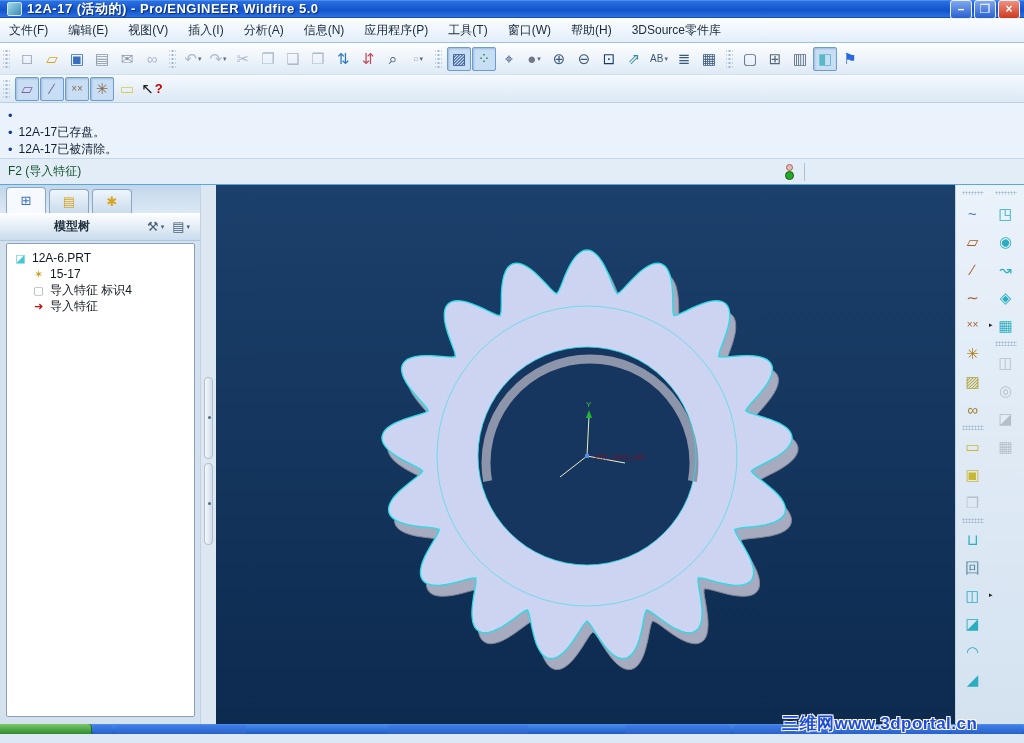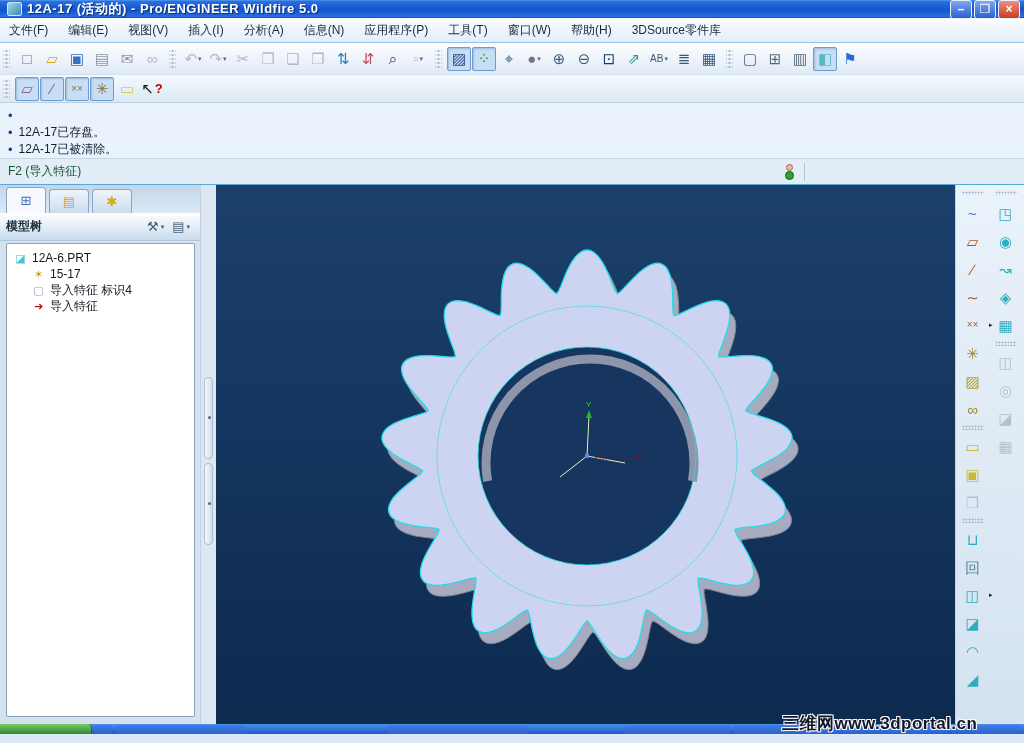--- a/index.html
+++ b/index.html
@@ -70,21 +70,21 @@
   
   .navigator { width:200px; display:flex; flex-direction:column; background:#d4e2f0; }
   .nav-tabs { height:28px; display:flex; align-items:flex-end; padding-left:6px; gap:3px;
     background:linear-gradient(180deg,#c2d6ea,#dce9f5); }
   .nav-tab { width:40px; height:24px; border:1px solid #8aa6c4; border-bottom:none;
     border-radius:4px 4px 0 0; background:linear-gradient(180deg,#eef5fc,#cbdced);
     display:flex; align-items:center; justify-content:center; font-size:13px; }
   .nav-tab.active { background:#f6fafe; height:26px; }
   .nav-header { height:28px; display:flex; align-items:center; padding:0 6px;
     background:linear-gradient(180deg,#ffffff,#c9dcEE); border-bottom:1px solid #b0c6dc; }
-  .nav-header .ttl { font-weight:bold; color:#20303f; flex:1; }
+  .nav-header .ttl { font-weight:bold; color:#20303f; flex:1;margin-left:48px; }
   .hdr-btn { display:flex; align-items:center; padding:2px 4px; color:#4a6078; font-size:13px; }
   .hdr-btn .dd { font-size:7px; margin-left:2px; }
   .tree-box { flex:1; margin:2px 5px 7px 6px; background:#fff; border:1px solid #8aa0b8;
     border-radius:2px; padding:6px 2px 2px 4px; overflow:hidden; }
   .tree-row { height:16px; display:flex; align-items:center; white-space:nowrap; color:#101820; }
   .tree-row .t-icon { width:15px; text-align:center; margin-right:4px; font-size:11px; }
 
   
   .sash { width:16px; background:#dde7f1; border-left:1px solid #c2d2e2; position:relative; }
   .sash-handle { position:absolute; left:3px; width:9px; height:82px; border-radius:4px;
@@ -473,14 +473,14 @@
     <div class="start-btn"></div>
     <div class="task-item" style="width:18px"></div>
     <div class="task-item" style="width:130px"></div>
     <div class="task-item" style="width:140px; margin-left:140px"></div>
     <div class="task-item" style="width:105px; margin-left:95px"></div>
     <div class="task-item" style="width:105px"></div>
     <div class="task-item" style="width:105px"></div>
     <div class="task-item" style="flex:1"></div>
   </div>
 
-  <div class="watermark" style="color: #0f172a;">三维网www.3dportal.cn</div>
+  <div class="watermark" style="color: #1d4ed8;">三维网www.3dportal.cn</div>
 </div>
 
 </body></html>

